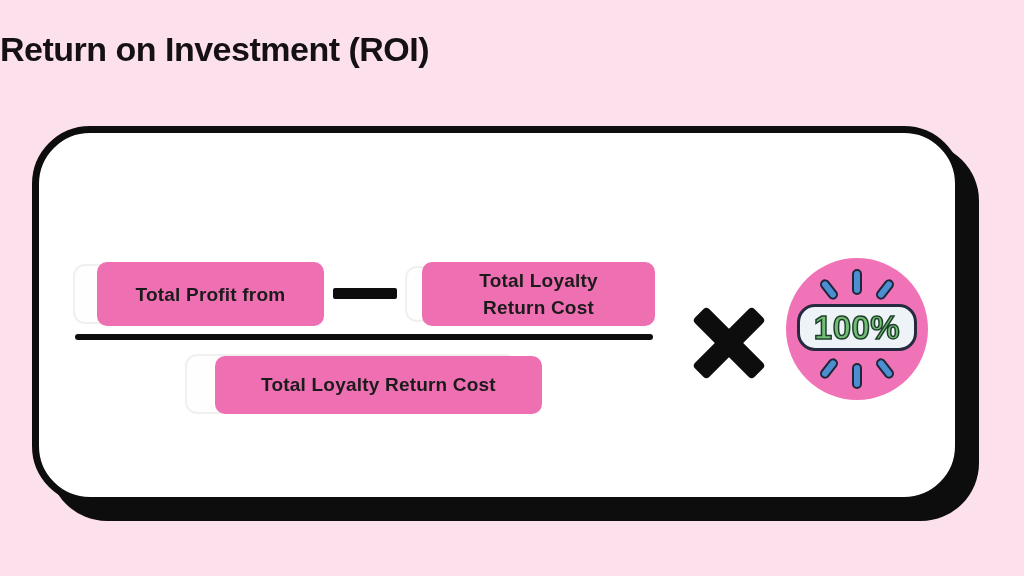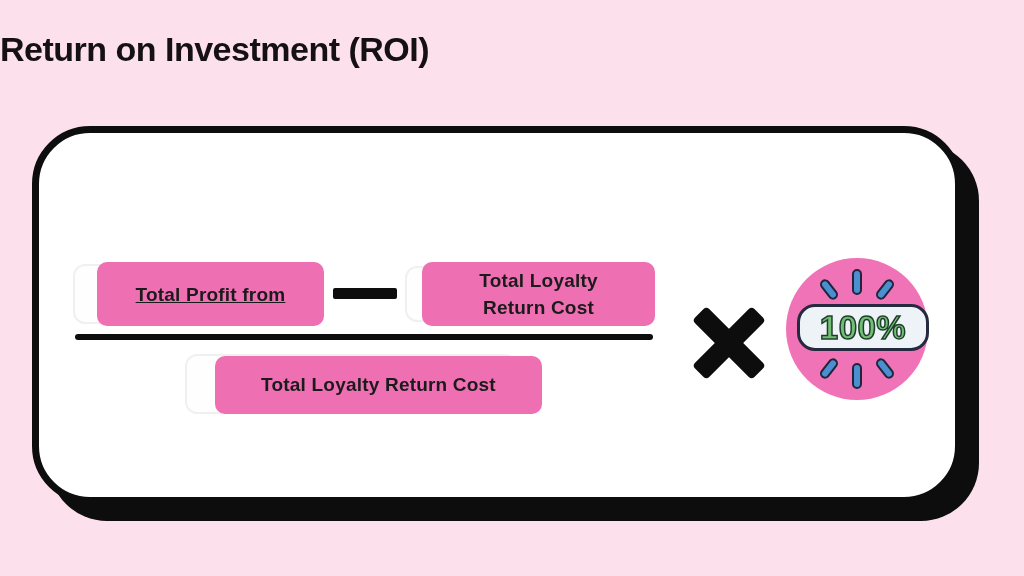--- a/index.html
+++ b/index.html
@@ -40,21 +40,21 @@
   .ghost1{left:34px;top:131px;width:244px;height:60px;}
   .ghost2{left:366px;top:133px;width:238px;height:56px;}
   .ghost3{left:146px;top:221px;width:332px;height:60px;}
 
   .pinkbox{
     position:absolute;background:var(--box_pink);border-radius:10px;
     color:var(--text_dark);font-weight:700;font-size:19px;text-align:center;
     display:flex;flex-direction:column;justify-content:center;
     letter-spacing:0.2px;line-height:27px;
   }
-  .box1{left:58px;top:129px;width:227px;height:64px;text-decoration:underline;}
+  .box1{left:58px;top:129px;width:227px;height:64px;}
   .box2{left:383px;top:129px;width:233px;height:64px;}
   .box3{left:176px;top:223px;width:327px;height:58px;line-height:58px;}
 
   .minus{
     position:absolute;left:294px;top:155px;width:64px;height:11px;
     background:var(--outline_black);border-radius:2px;
   }
 
   .fraction-line{
     position:absolute;left:36px;top:201px;width:578px;height:6px;
@@ -67,21 +67,21 @@
     background:var(--outline_black);border-radius:4px;
   }
   .multiply .bar-a{transform:rotate(45deg);}
   .multiply .bar-b{transform:rotate(-45deg);}
 
   .badge{
     position:absolute;left:747px;top:125px;width:142px;height:142px;
     background:var(--badge_pink);border-radius:50%;
   }
   .panel{
-    position:absolute;left:11px;top:46px;width:132px;height:47px;
+    position:absolute;left:11px;top:46px;width:120px;height:47px;
     background:var(--panel_background);
     border:3px solid var(--panel_border);border-radius:18px;
     display:flex;align-items:center;justify-content:center;
   }
   .pct{
     font-size:33px;font-weight:800;color:var(--percent_green);
     -webkit-text-stroke:1.5px #1E3D2B;letter-spacing:0.5px;
   }
   .ray{
     position:absolute;width:10px;background:var(--ray_blue);

